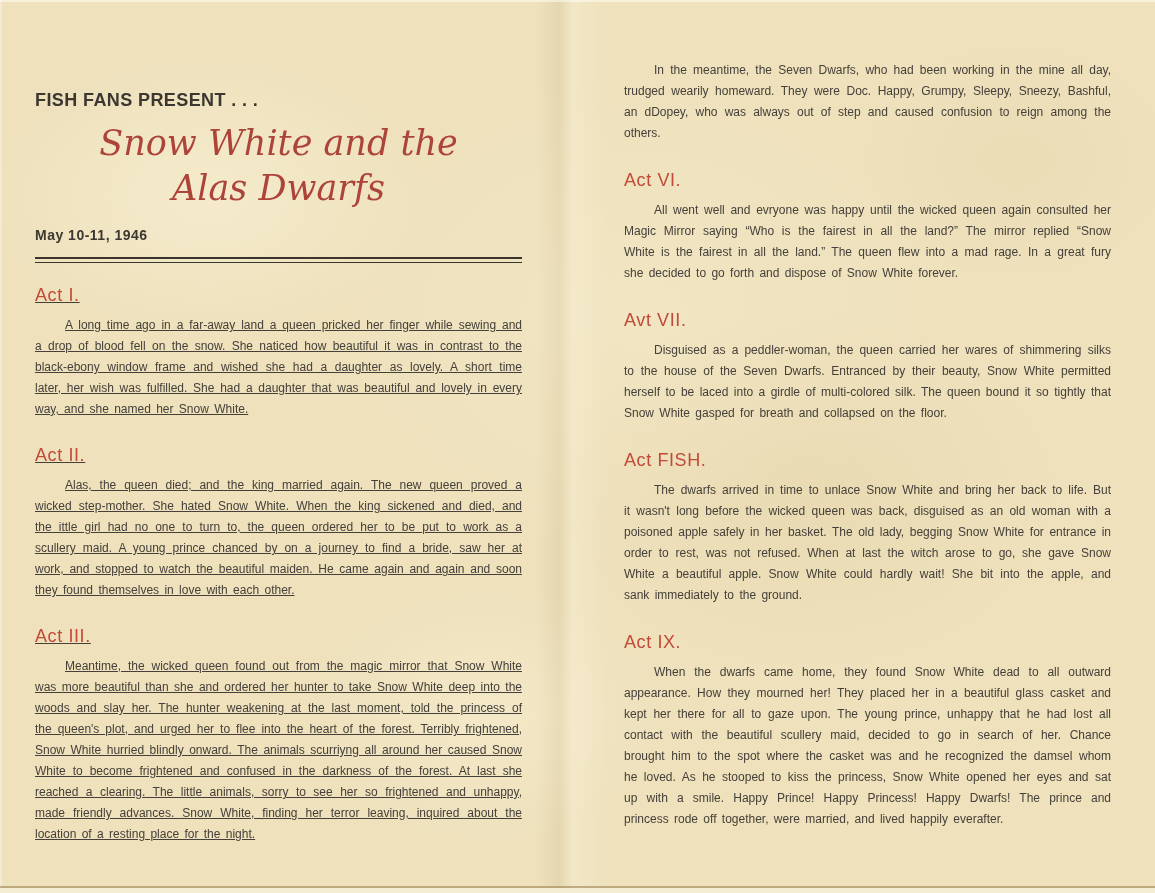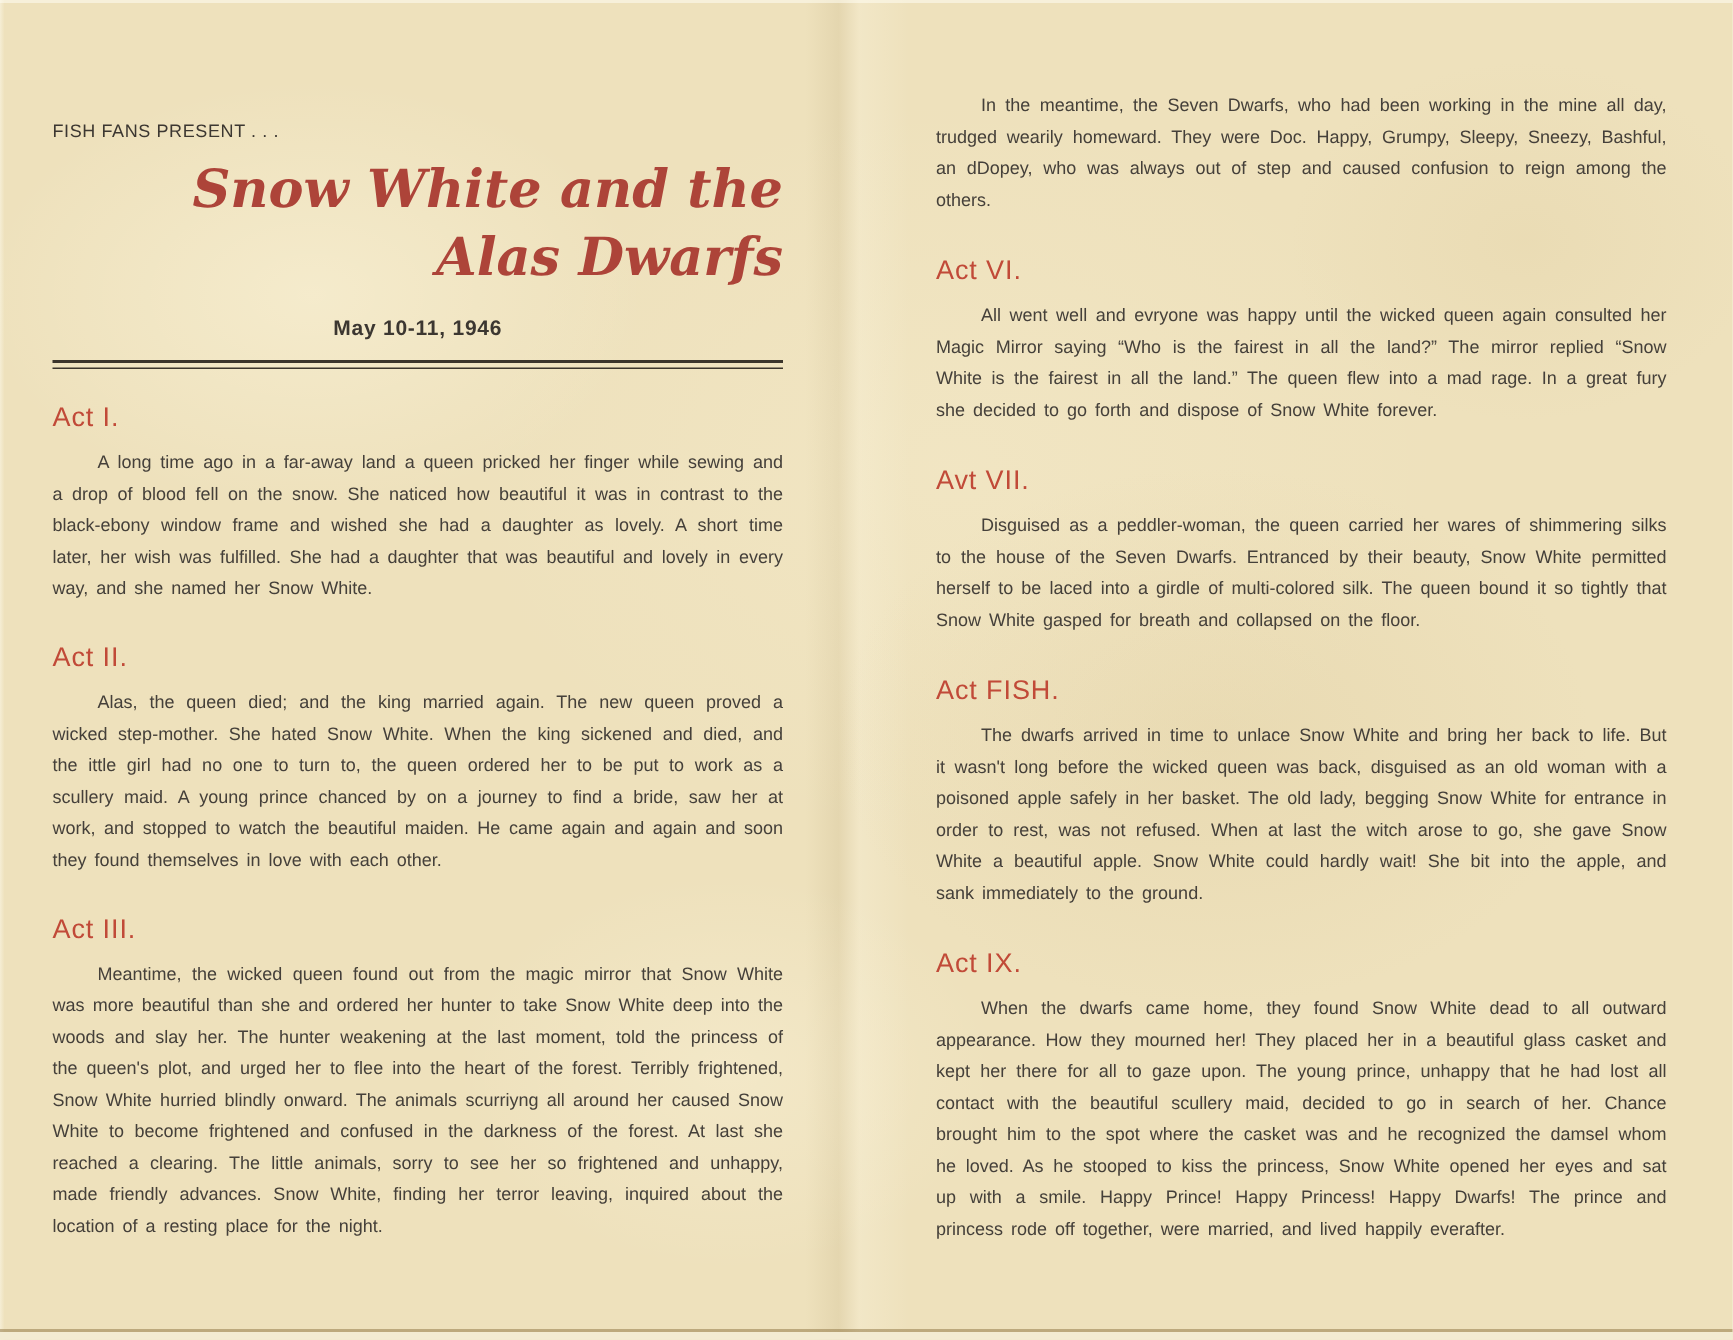--- a/index.html
+++ b/index.html
@@ -32,33 +32,33 @@
   .edge-left{
     position:absolute;left:0;top:0;bottom:0;width:3px;
     background:linear-gradient(to right, rgba(255,253,242,.45), transparent);
   }
 
   .col{position:absolute;width:487px;color:#45403a;}
   .col-left{left:35px;top:76px;}
   .col-right{left:624px;top:60px;}
 
   .presenter{
-    font-size:12px;font-weight:normal;letter-spacing:.4px;
-    color:#3c3731;margin:4px 0 10px 0;
+    font-size:18px;font-weight:bold;letter-spacing:.4px;
+    color:#3c3731;margin:14px 0 10px 0;
   }
   .main-title{
-    text-align:right;
+    text-align:center;
     font-family:"DejaVu Serif",serif;
-    font-style:italic;font-weight:bold;
+    font-style:italic;font-weight:normal;
     font-size:35px;line-height:45px;
     color:#ad4439;
     margin:2px 0 6px 0;
   }
   .show-date{
-    text-align:center;font-weight:bold;font-size:14px;
+    text-align:left;font-weight:bold;font-size:14px;
     color:#3c3731;letter-spacing:.5px;
     margin:16px 0 14px 0;
   }
   .double-rule{
     height:3px;
     border-top:2px solid #3b352b;
     border-bottom:1px solid #3b352b;
     margin-bottom:4px;
   }
 
@@ -69,21 +69,21 @@
     margin:0 0 9px 0;
   }
   .act-text{
     font-size:12px;line-height:21px;
     text-align:justify;
     text-indent:30px;
     word-spacing:2px;
     color:#45403a;
     margin:0;
   }
-  .col-left .act{margin-bottom:25px;}
+  .col-left .act{margin-bottom:25px;text-decoration:underline;}
   .col-left .rule-block{margin-bottom:22px;}
 </style>
 </head>
 <body>
 
 <div class="scan">
 
   <div class="col col-left">
     <p class="presenter">FISH FANS PRESENT . . .</p>
 

